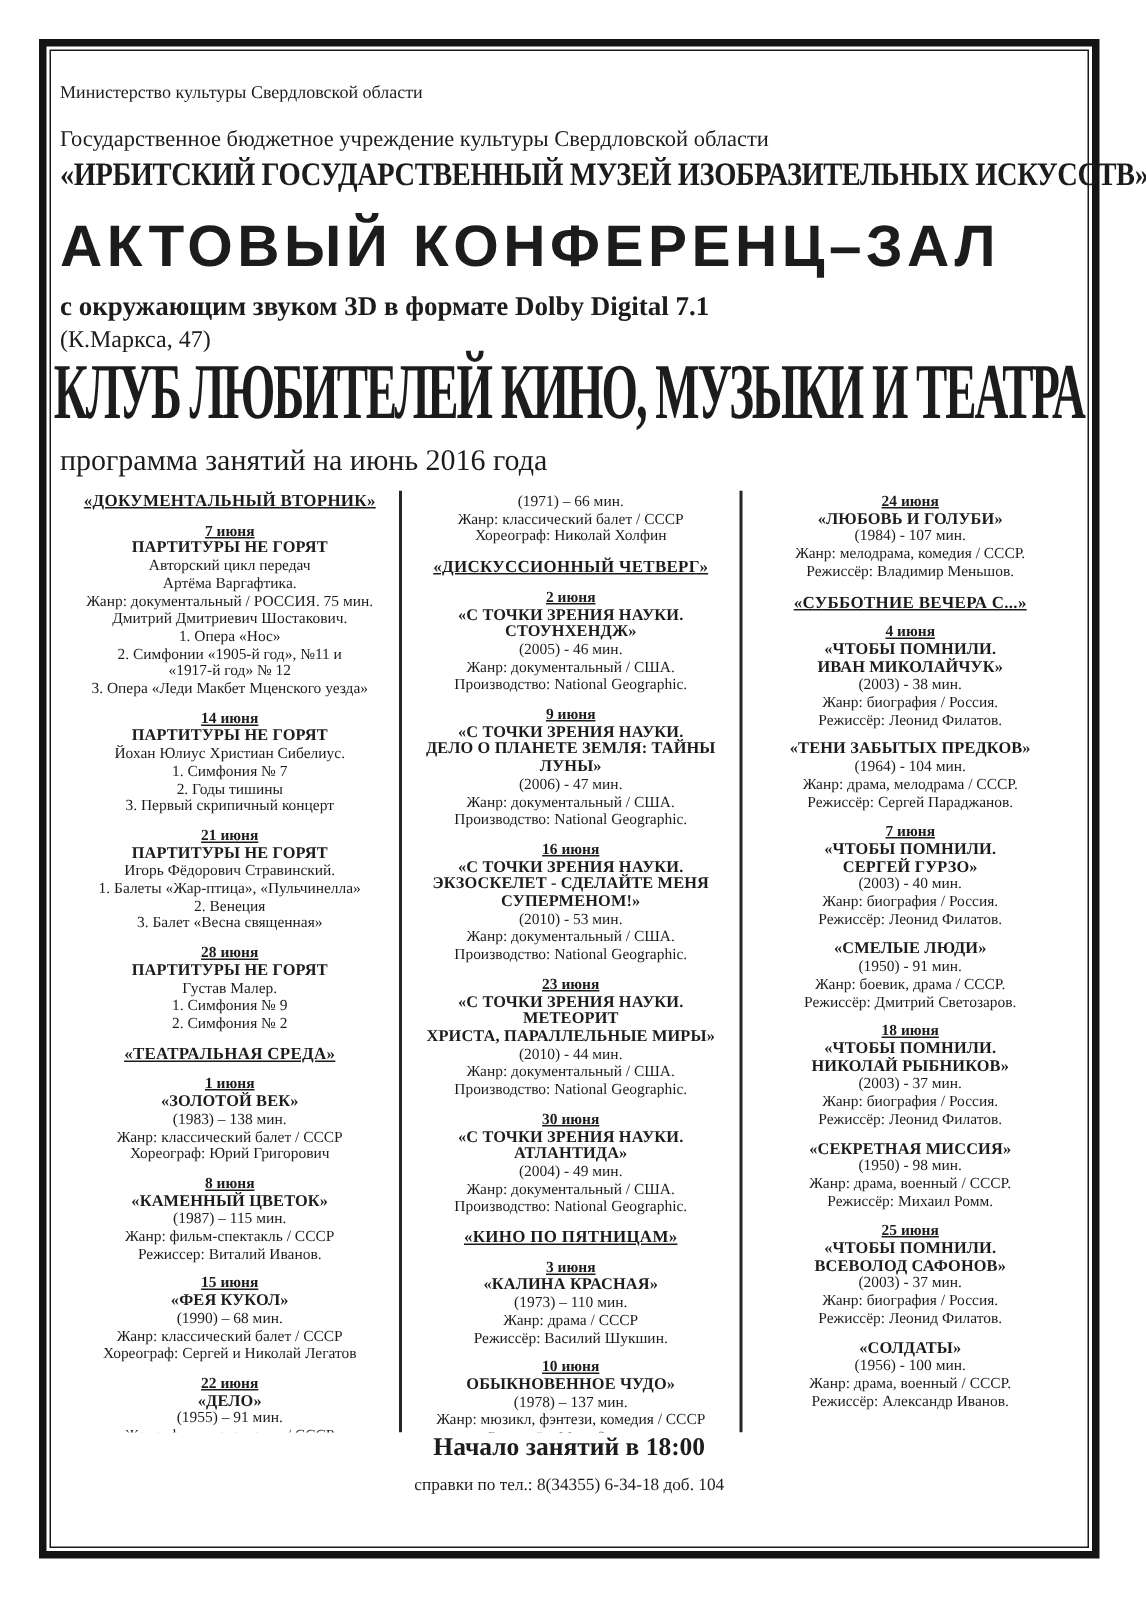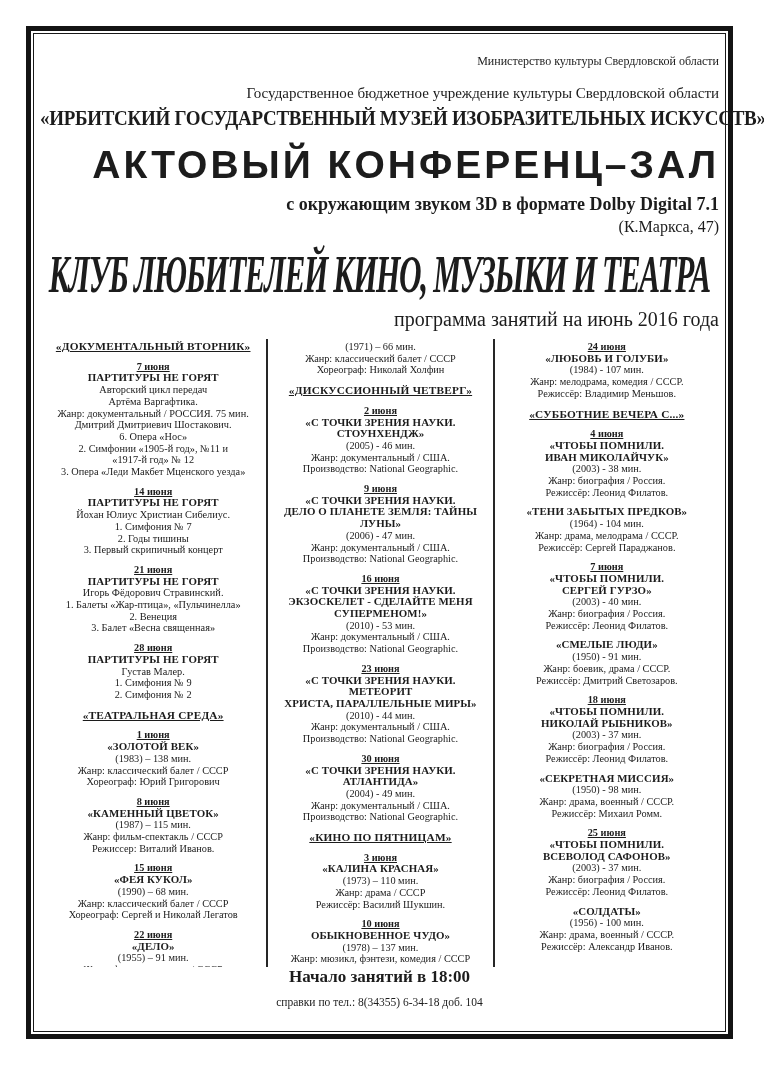--- a/index.html
+++ b/index.html
@@ -11,35 +11,35 @@
   .page { position:relative; width:764px; height:1080px; background:#fff; overflow:hidden; }
   .outer-frame {
     position:absolute; left:26px; top:26px; width:707px; height:1013px;
     border:5px solid #141414; box-sizing:border-box; background:#fff;
   }
   .inner-frame {
     position:absolute; inset:2px; border:1px solid #1a1a1a;
     box-sizing:border-box; display:flex; flex-direction:column;
     padding:6px 6px 0 6px;
   }
-  .hdr { text-align:right; }
+  .hdr { text-align:left; }
   .ministry  { font-size:12px; margin-top:14px; }
   .institution { font-size:15px; margin-top:16px; }
   .museum {
     font-size:19px; font-weight:bold; margin-top:3px;
     letter-spacing:-0.3px; transform:scaleY(1.15); transform-origin:center top;
     white-space:nowrap;
   }
   .hall {
     font-family:"Liberation Sans", sans-serif; font-weight:bold;
     font-size:39px; letter-spacing:3px; margin-top:16px;
   }
   .sound { font-size:18px; font-weight:bold; margin-top:7px; }
   .address { font-size:16px; margin-top:3px; }
-  .club-title-wrap { margin-top:12px; height:54px; display:flex; align-items:center; justify-content:center;font-style:italic; }
+  .club-title-wrap { margin-top:0; height:54px; display:flex; align-items:center; justify-content:center; }
   .club-title {
     font-size:34px; font-weight:bold; letter-spacing:-1.5px; white-space:nowrap;
     transform:scale(0.92,1.55); transform-origin:center center;
   }
   .subtitle { font-size:20px; margin-top:6px; }
 
   .columns {
     display:flex; margin-top:8px; height:628px; overflow:hidden;
   }
   .column {
@@ -86,21 +86,21 @@
       <div class="columns" id="columns">
           <div class="column">
             <div class="section-heading">«ДОКУМЕНТАЛЬНЫЙ ВТОРНИК»</div>
             <div class="event">
               <div class="event-date">7 июня</div>
               <div class="event-title">ПАРТИТУРЫ НЕ ГОРЯТ</div>
               <div class="event-line">Авторский цикл передач</div>
               <div class="event-line">Артёма Варгафтика.</div>
               <div class="event-line">Жанр: документальный / РОССИЯ. 75 мин.</div>
               <div class="event-line">Дмитрий Дмитриевич Шостакович.</div>
-              <div class="event-line">6. Опера «Нос»</div>
+              <div class="event-line">1. Опера «Нос»</div>
               <div class="event-line">2. Симфонии «1905-й год», №11 и</div>
               <div class="event-line">«1917-й год» № 12</div>
               <div class="event-line">3. Опера «Леди Макбет Мценского уезда»</div>
             </div>
             <div class="event">
               <div class="event-date">14 июня</div>
               <div class="event-title">ПАРТИТУРЫ НЕ ГОРЯТ</div>
               <div class="event-line">Йохан Юлиус Христиан Сибелиус.</div>
               <div class="event-line">1. Симфония № 7</div>
               <div class="event-line">2. Годы тишины</div>

